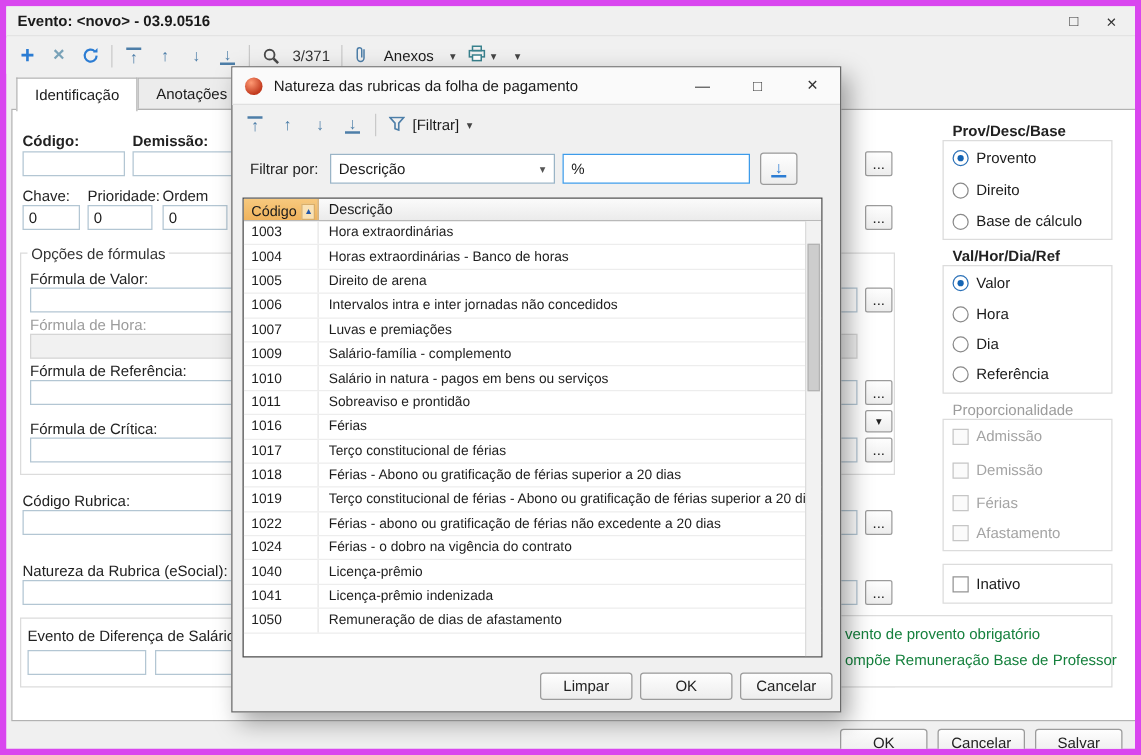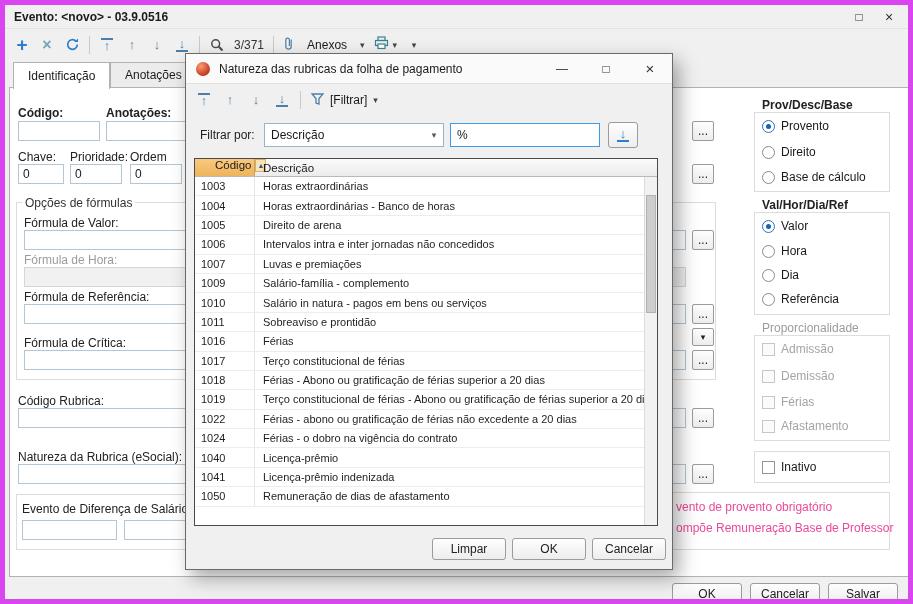--- a/index.html
+++ b/index.html
@@ -52,29 +52,29 @@
   .dctl{position:absolute;top:0;width:44px;height:29px;display:flex;align-items:center;justify-content:center;color:#333;cursor:pointer}
   #dlg-toolbar{left:0;top:30px;width:100%;height:32px;padding-left:10px;gap:10px}
   #dlg-filterrow{left:0;top:62px;width:100%;height:40px}
   #filter-combo{position:absolute;left:78px;top:7px;width:180px;height:24px;border:1px solid #9ab4c6;background:#fff;display:flex;align-items:center;cursor:pointer}
   #filter-combo .v{flex:1;padding-left:6px}
   #filter-combo .cv{width:18px;text-align:center;color:#555}
   #filter-input{position:absolute;left:264px;top:7px;width:150px;height:24px;border:1px solid #3d9be9;background:#fff;line-height:22px;padding:0 6px}
   #filter-apply{left:422px;top:6px;width:30px;height:26px}
   #dlg-table{position:absolute;left:8px;top:104px;width:464px;height:368px;border:1px solid #4a4a4a;background:#fff;overflow:hidden}
   .thead{display:flex;height:18px;border-bottom:1px solid #b9b9b9;background:linear-gradient(#fbfbfb,#ebebeb);font-size:11.5px}
-  .th1{width:60px;display:flex;align-items:flex-start;padding-left:20px;gap:4px;background:linear-gradient(#f7c97e,#efb35d);border-right:1px solid #cfa057;cursor:pointer}
+  .th1{width:60px;display:flex;align-items:flex-end;padding-left:6px;gap:4px;background:linear-gradient(#f7c97e,#efb35d);border-right:1px solid #cfa057;cursor:pointer}
   .sortchip{font-size:7px;color:#2458a8;background:#f9e2b6;border:1px solid #d8ae6b;line-height:9px;padding:1px;cursor:pointer}
   .th2{flex:1;display:flex;align-items:center;padding-left:8px;cursor:pointer}
   .trow{display:flex;height:19.4px;border-bottom:1px solid #ededed;font-size:11px;color:#1e1e1e;cursor:pointer}
   .tc1{width:60px;padding-left:6px;border-right:1px solid #e6e6e6;display:flex;align-items:center}
   .tc2{flex:1;padding:0 16px 0 8px;display:flex;align-items:center;white-space:nowrap;overflow:hidden}
   #dlg-scroll{position:absolute;right:0;top:18px;bottom:0;width:13px;background:#f2f2f2;border-left:1px solid #dcdcdc;cursor:pointer}
   #dlg-scroll .thumb{position:absolute;left:1px;right:1px;top:18px;height:118px;background:#cdcdcd;border:1px solid #b3b3b3;cursor:grab}
-  .note{position:absolute;color:#ec4899;white-space:nowrap}
+  .note{position:absolute;color:#15803d;white-space:nowrap}
 </style>
 </head>
 <body>
 
 <div id="app">
 
   <div class="abs" id="titlebar">
     <span class="t">Evento: &lt;novo&gt; - 03.9.0516</span>
   </div>
   <span class="wctl" style="right:34px">□</span>
@@ -129,21 +129,21 @@
     <span class="tico caret">▾</span>
   </div>
 
   <div class="tab" style="left:105px">Anotações</div>
   <div class="tab active" style="left:8px">Identificação</div>
 
   <div class="abs" id="content">
 
     <span class="lbl b" style="left:8px;top:18px">Código:</span>
     <div class="input" style="left:8px;top:33px;width:82px"></div>
-    <span class="lbl b" style="left:96px;top:18px">Anotações:</span>
+    <span class="lbl b" style="left:96px;top:18px">Demissão:</span>
     <div class="input" style="left:96px;top:33px;width:560px"></div>
     <div class="btn mini" style="left:682px;top:33px;width:22px;height:20px">...</div>
 
     <span class="lbl" style="left:8px;top:62px">Chave:</span>
     <div class="input" style="left:8px;top:76px;width:46px">0</div>
     <span class="lbl" style="left:60px;top:62px">Prioridade:</span>
     <div class="input" style="left:60px;top:76px;width:52px">0</div>
     <span class="lbl" style="left:120px;top:62px">Ordem</span>
     <div class="input" style="left:120px;top:76px;width:52px">0</div>
     <div class="btn mini" style="left:682px;top:76px;width:22px;height:20px">...</div>
@@ -298,21 +298,21 @@
           <span>Código</span>
           <span class="sortchip">▲</span>
         </div>
         <div class="th2">
           <span>Descrição</span>
         </div>
       </div>
       <div id="dlg-rows">
           <div class="trow">
             <div class="tc1">1003</div>
-            <div class="tc2">Horas extraordinárias</div>
+            <div class="tc2">Hora extraordinárias</div>
           </div>
           <div class="trow">
             <div class="tc1">1004</div>
             <div class="tc2">Horas extraordinárias - Banco de horas</div>
           </div>
           <div class="trow">
             <div class="tc1">1005</div>
             <div class="tc2">Direito de arena</div>
           </div>
           <div class="trow">

